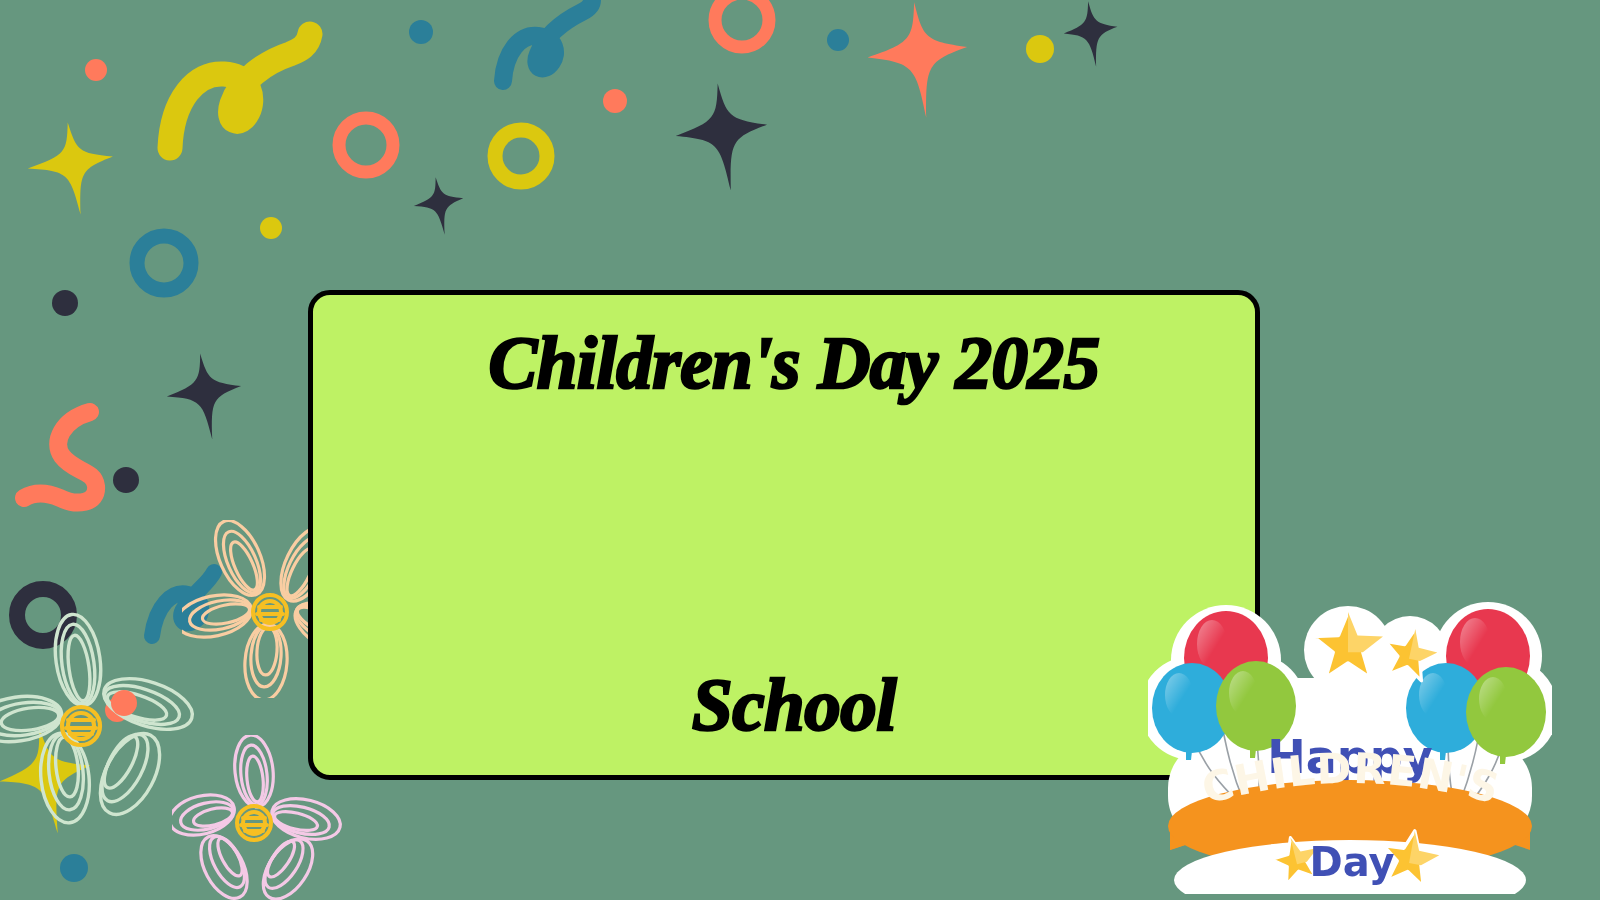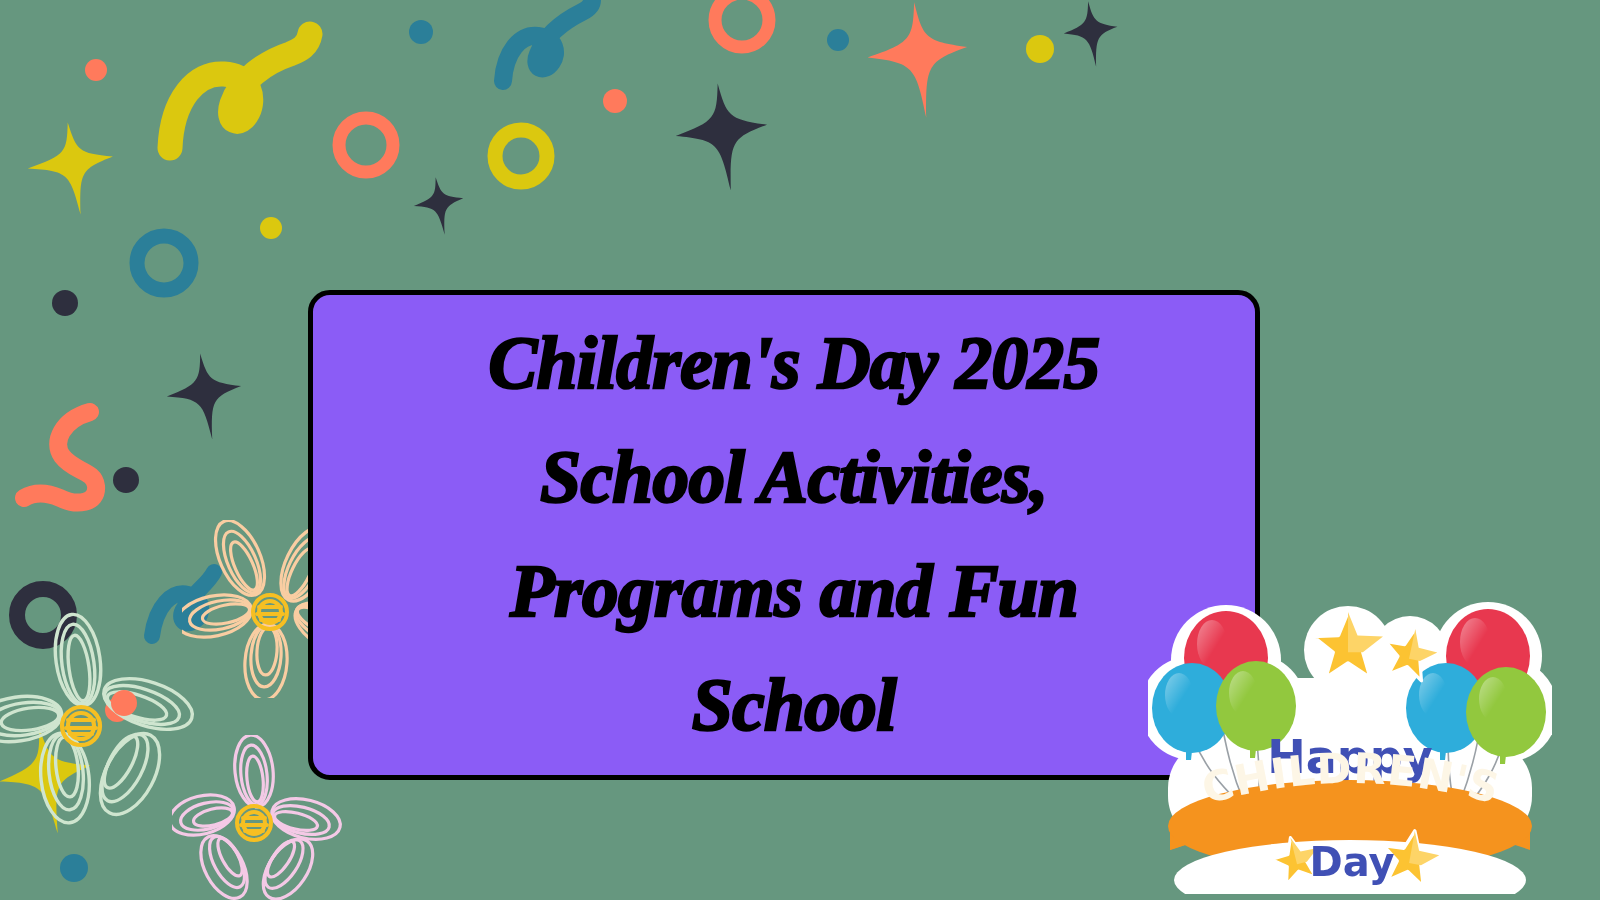--- a/index.html
+++ b/index.html
@@ -24,21 +24,21 @@
   }
   .confetti-layer svg { display: block; width: 1600px; height: 900px; }
 
   
   #title-card {
     position: absolute;
     left: 308px;
     top: 290px;
     width: 952px;
     height: 490px;
-    background: #8b5cf6;
+    background: #bef264;
     border: 5px solid #000000;
     border-radius: 22px;
     box-sizing: border-box;
     display: flex;
     align-items: center;
     justify-content: center;
     z-index: 3;
     padding-left: 20px;
   }
   #title-text {
@@ -254,22 +254,22 @@
         <circle cx="82" cy="88" r="17"></circle>
         <circle cx="82" cy="88" r="11"></circle>
         <path d="M71 83 L93 83 M69 90 L95 90 M73 96 L91 96" stroke-linecap="round"></path>
       </g>
     </svg>
   </div>
 
   <div id="title-card">
     <div id="title-text">
       <span>Children's Day 2025</span><br>
-      <span>School Activities,</span><br>
-      <span>Programs and Fun</span><br>
+      <br>
+      <br>
       <span>School</span>
     </div>
   </div>
 
   <div id="cd-sticker">
     <svg viewBox="0 0 404 306" xmlns="http://www.w3.org/2000/svg">
       <defs>
         <path id="banner-arc" d="M 40 222 Q 202 168 366 222"></path>
         <linearGradient id="gloss" x1="0" y1="0" x2="1" y2="1">
           <stop offset="0%" stop-color="#ffffff" stop-opacity="0.42"></stop>

